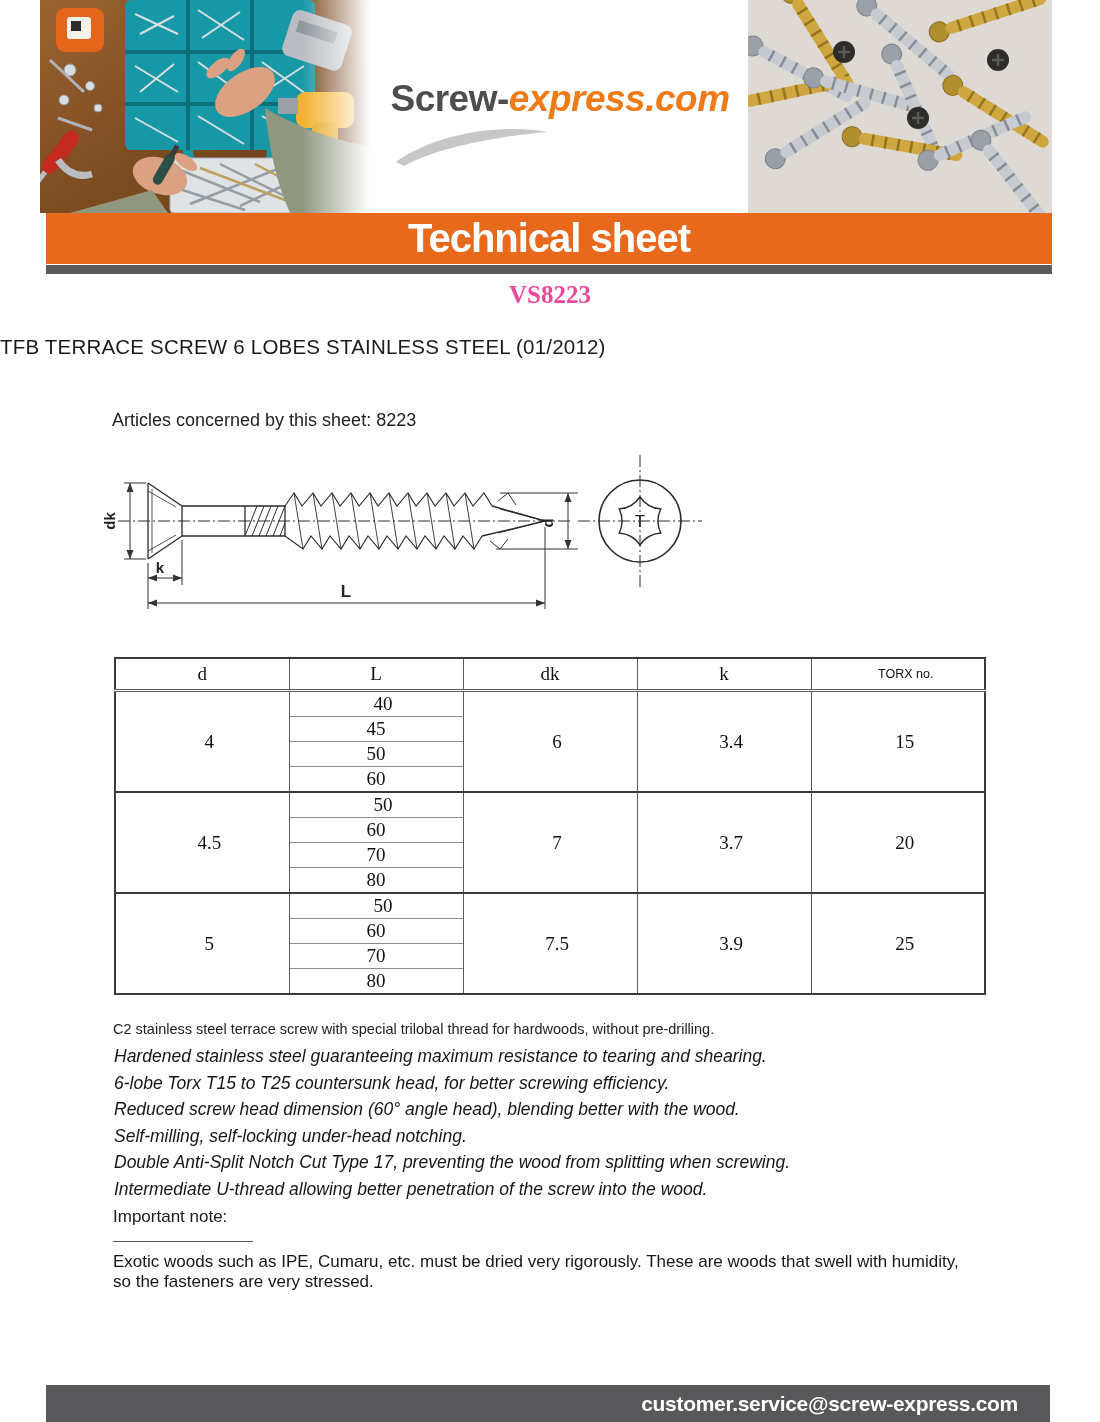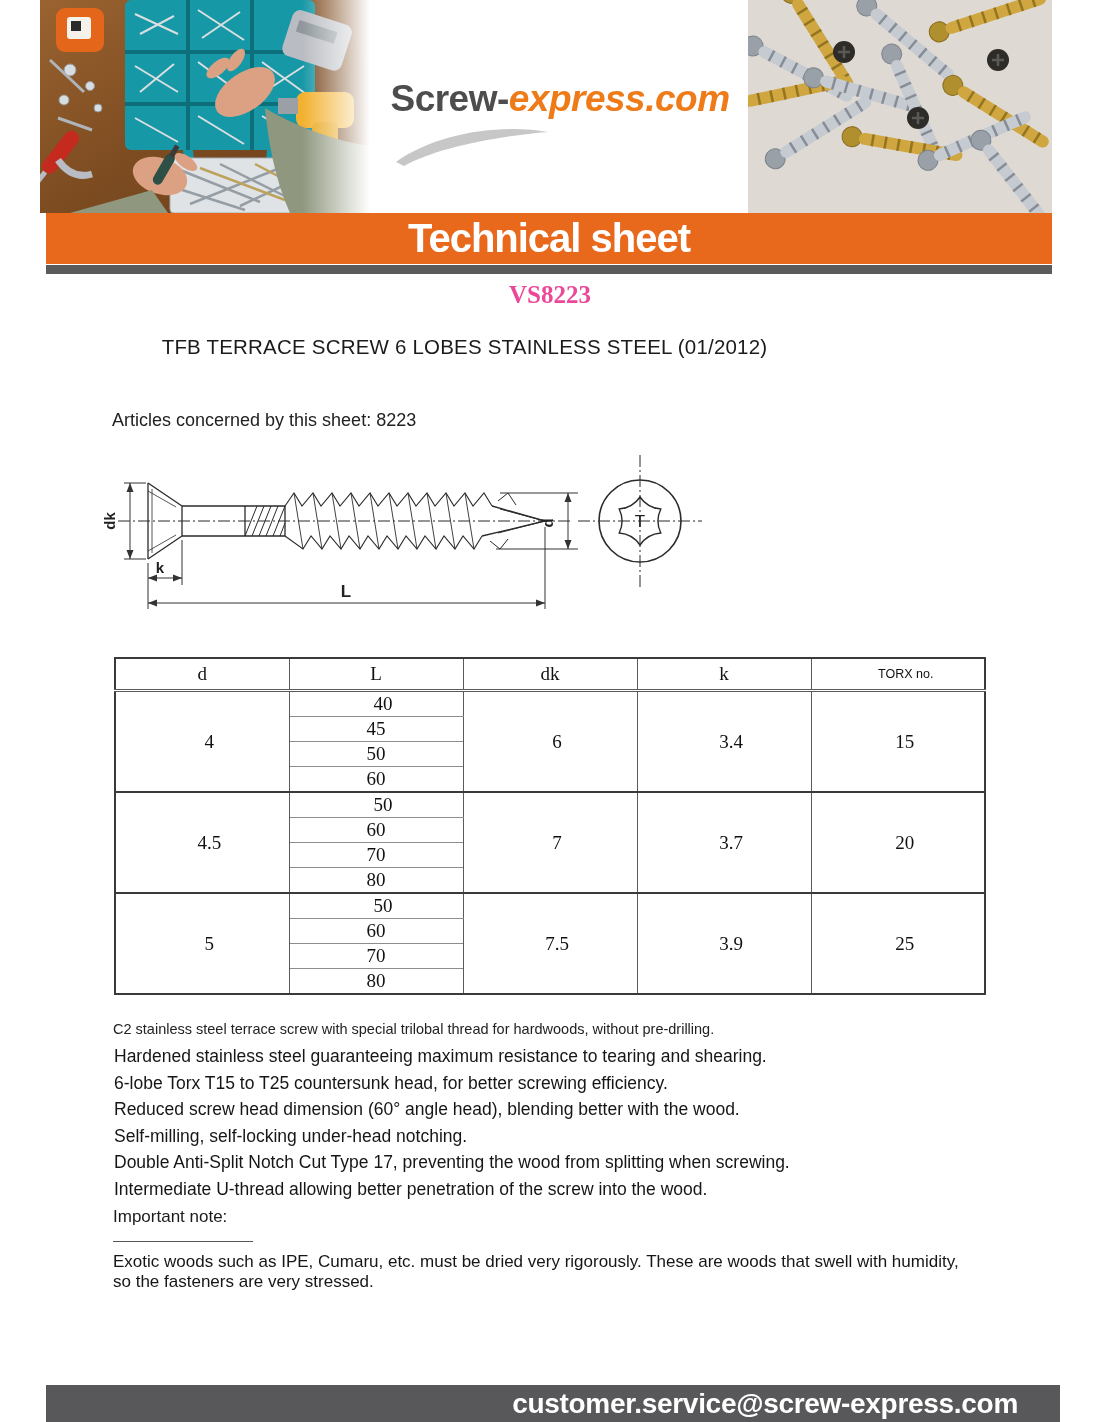--- a/index.html
+++ b/index.html
@@ -22,21 +22,21 @@
     position:absolute;left:46px;top:213px;width:1006px;height:51px;background:#e8681c;
     color:#fff;text-align:center;line-height:51px;font-size:40px;font-weight:bold;letter-spacing:-1px;
   }
   .gray-bar{position:absolute;left:46px;top:265px;width:1006px;height:9px;background:#5b5b5b;}
   
   .doc-code{
     position:absolute;left:0;top:281px;width:1100px;text-align:center;
     font-family:"Liberation Serif","DejaVu Serif",serif;font-size:25px;font-weight:bold;color:#ec4899;
   }
   .doc-title{
-    position:absolute;left:0;top:335px;width:929px;text-align:center;
+    position:absolute;left:0;top:335px;width:929px;text-align:left;
     font-size:20.5px;color:#1b1b1b;letter-spacing:0.2px;
   }
   .articles-line{position:absolute;left:112px;top:410px;font-size:18px;color:#222;}
   
   .drawing{position:absolute;left:100px;top:445px;}
   .drawing text{font-family:"Liberation Sans",sans-serif;}
   
   .dim-table-wrap{position:absolute;left:114px;top:657px;}
   table.dim{
     border-collapse:collapse;table-layout:fixed;width:872px;
@@ -48,29 +48,29 @@
     border-left:1px solid #5a5a5a;border-right:1px solid #5a5a5a;
     border-bottom:3px double #5a5a5a;
   }
   table.dim th.torx{font-family:"Liberation Sans",sans-serif;font-size:12.5px;padding-left:17px;}
   table.dim td{height:24px;padding:0;border-left:1px solid #5a5a5a;border-right:1px solid #5a5a5a;}
   table.dim td.lcol{border-bottom:1px solid #8d8d8d;}
   table.dim tr.group-start td{border-top:2px solid #3a3a3a;padding-left:14px;}
   
   .intro-line{position:absolute;left:113px;top:1021px;font-size:14.5px;color:#222;}
   .features{position:absolute;left:114px;top:1043px;width:880px;font-size:17.5px;color:#161616;}
-  .features div{line-height:26.5px;}
+  .features div{line-height:26.5px;font-style:italic;}
   .note-heading{position:absolute;left:113px;top:1207px;font-size:17px;color:#1a1a1a;}
   .note-heading span{display:inline-block;border-bottom:1.5px solid #555;padding-right:26px;padding-bottom:14px;}
   .note-body{position:absolute;left:113px;top:1252px;width:850px;font-size:17px;line-height:20px;color:#161616;}
   
   .footer-bar{
     position:absolute;left:46px;top:1385px;width:1004px;height:37px;background:#58585a;
-    color:#fff;text-align:right;line-height:37px;font-size:28px;font-weight:bold;letter-spacing:-0.3px;
-    padding-right:10px;
+    color:#fff;text-align:right;line-height:37px;font-size:21px;font-weight:bold;letter-spacing:-0.3px;
+    padding-right:0;
   }
   .footer-bar a{color:#fff;text-decoration:none;display:inline-block;padding-right:32px;}
 </style>
 </head>
 <body>
 
 <div class="page">
 
   <div class="photo photo-left">
     <svg width="330" height="213" viewBox="0 0 330 213">

